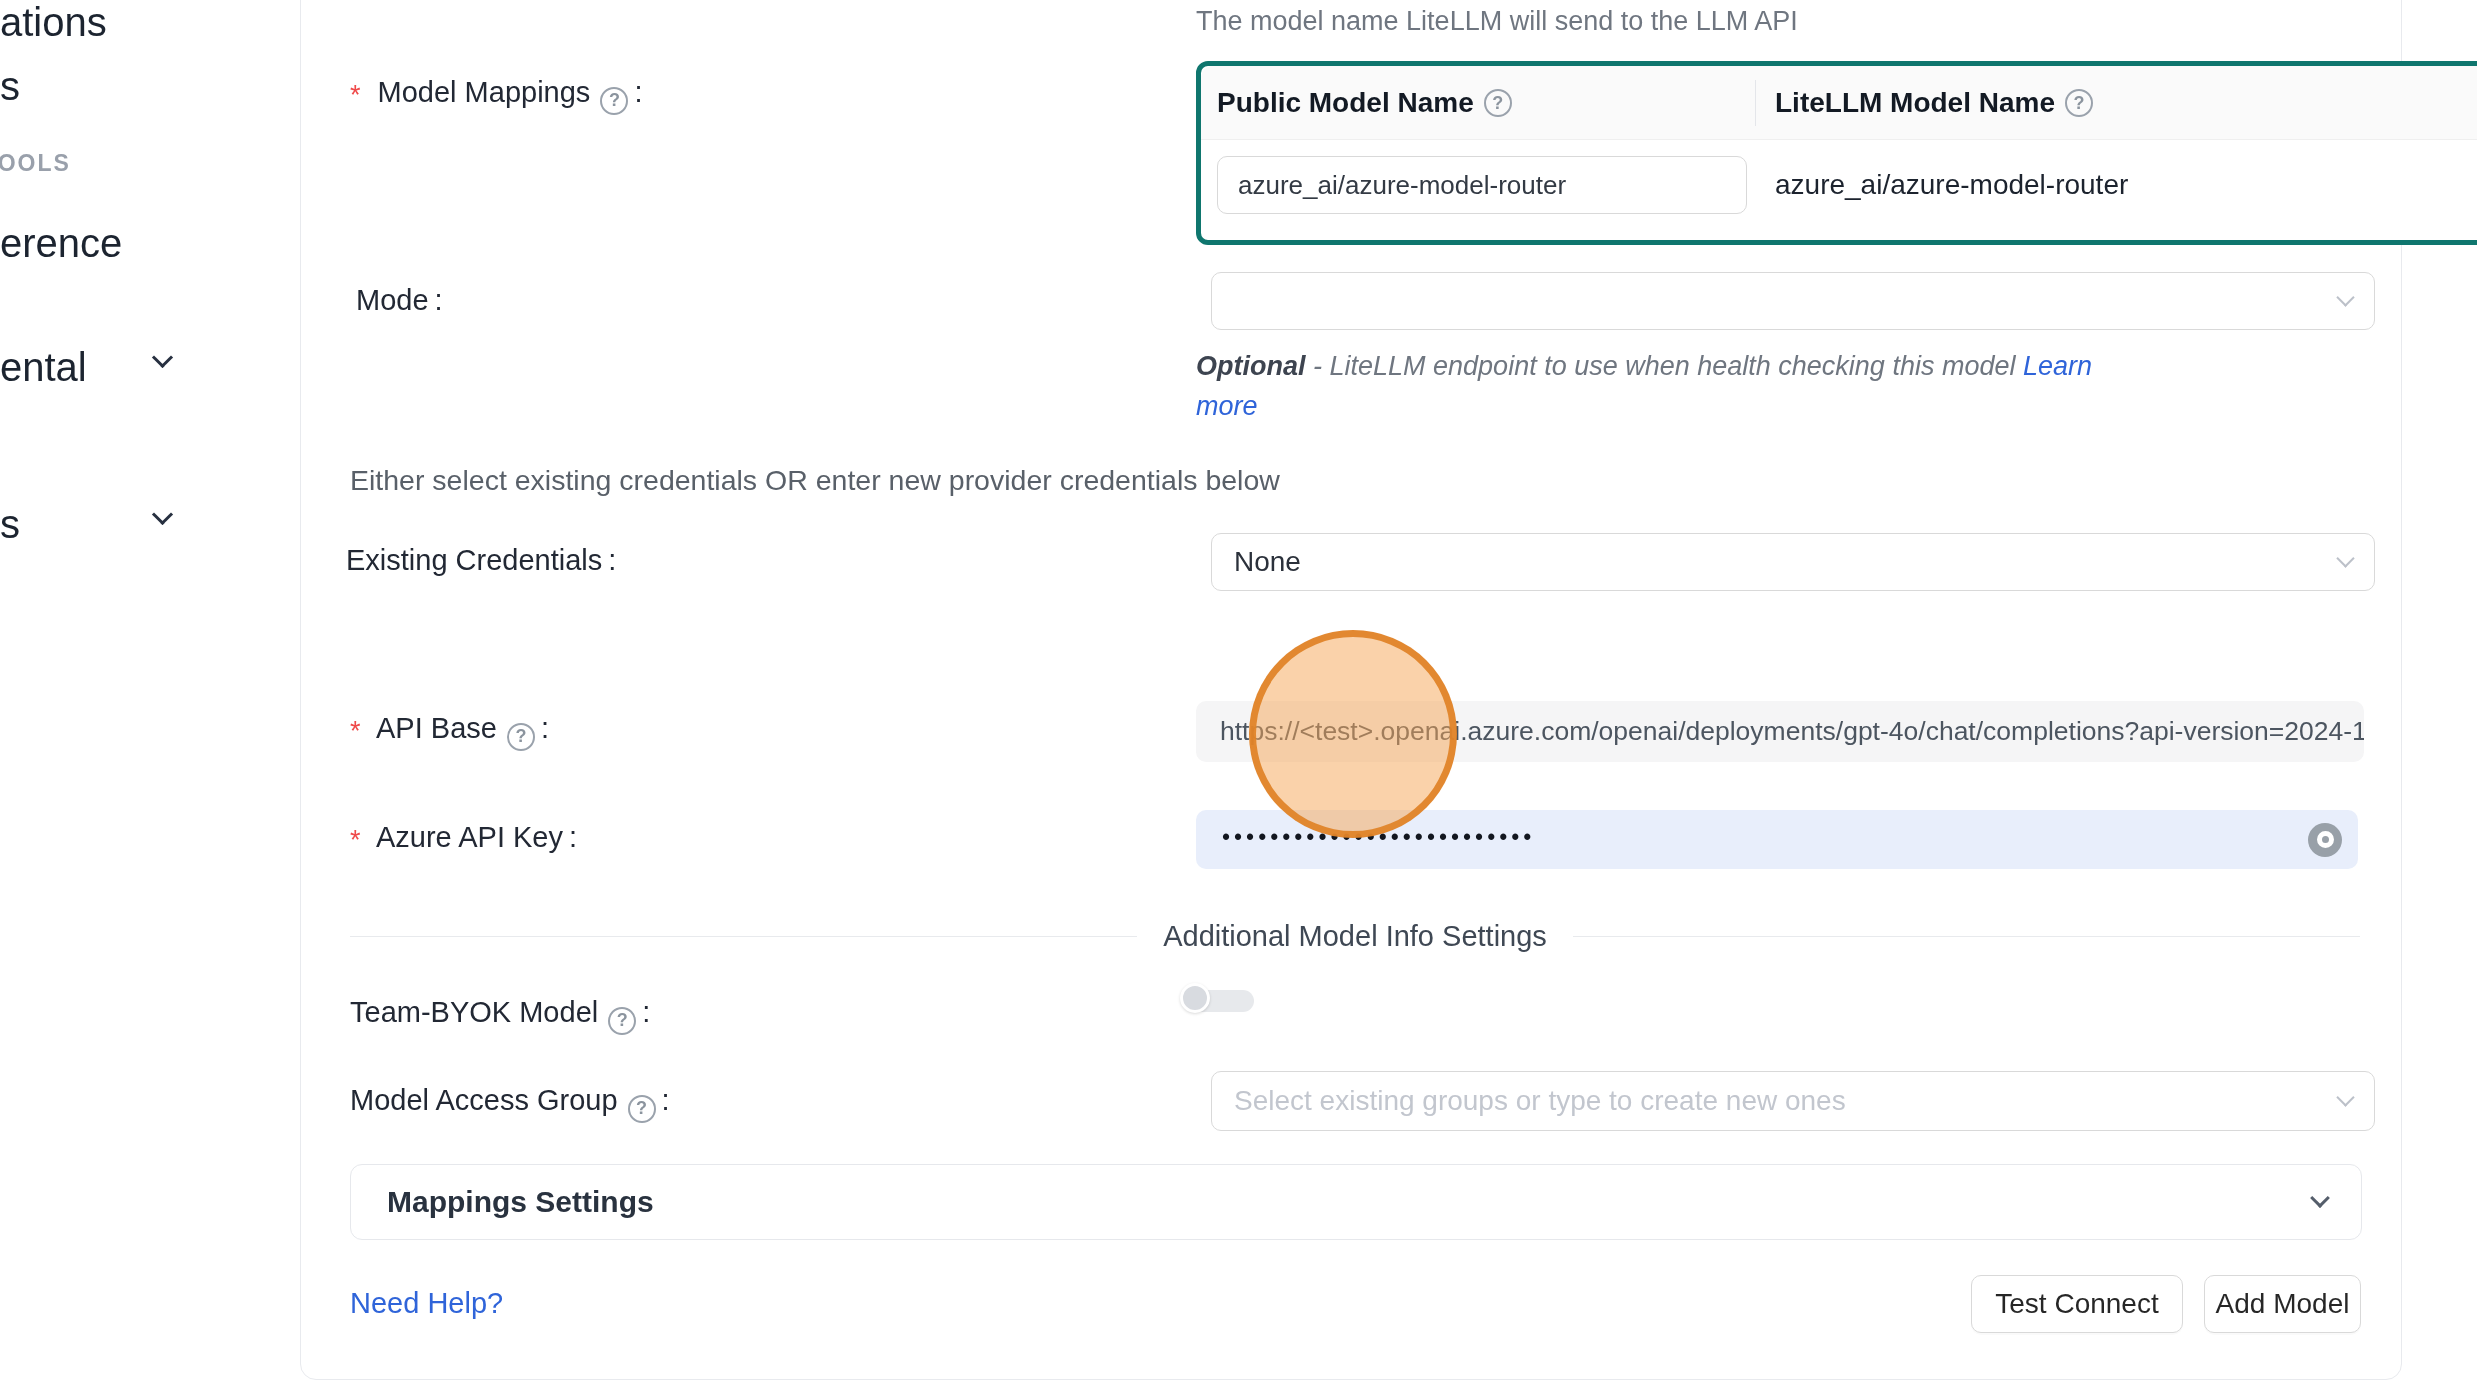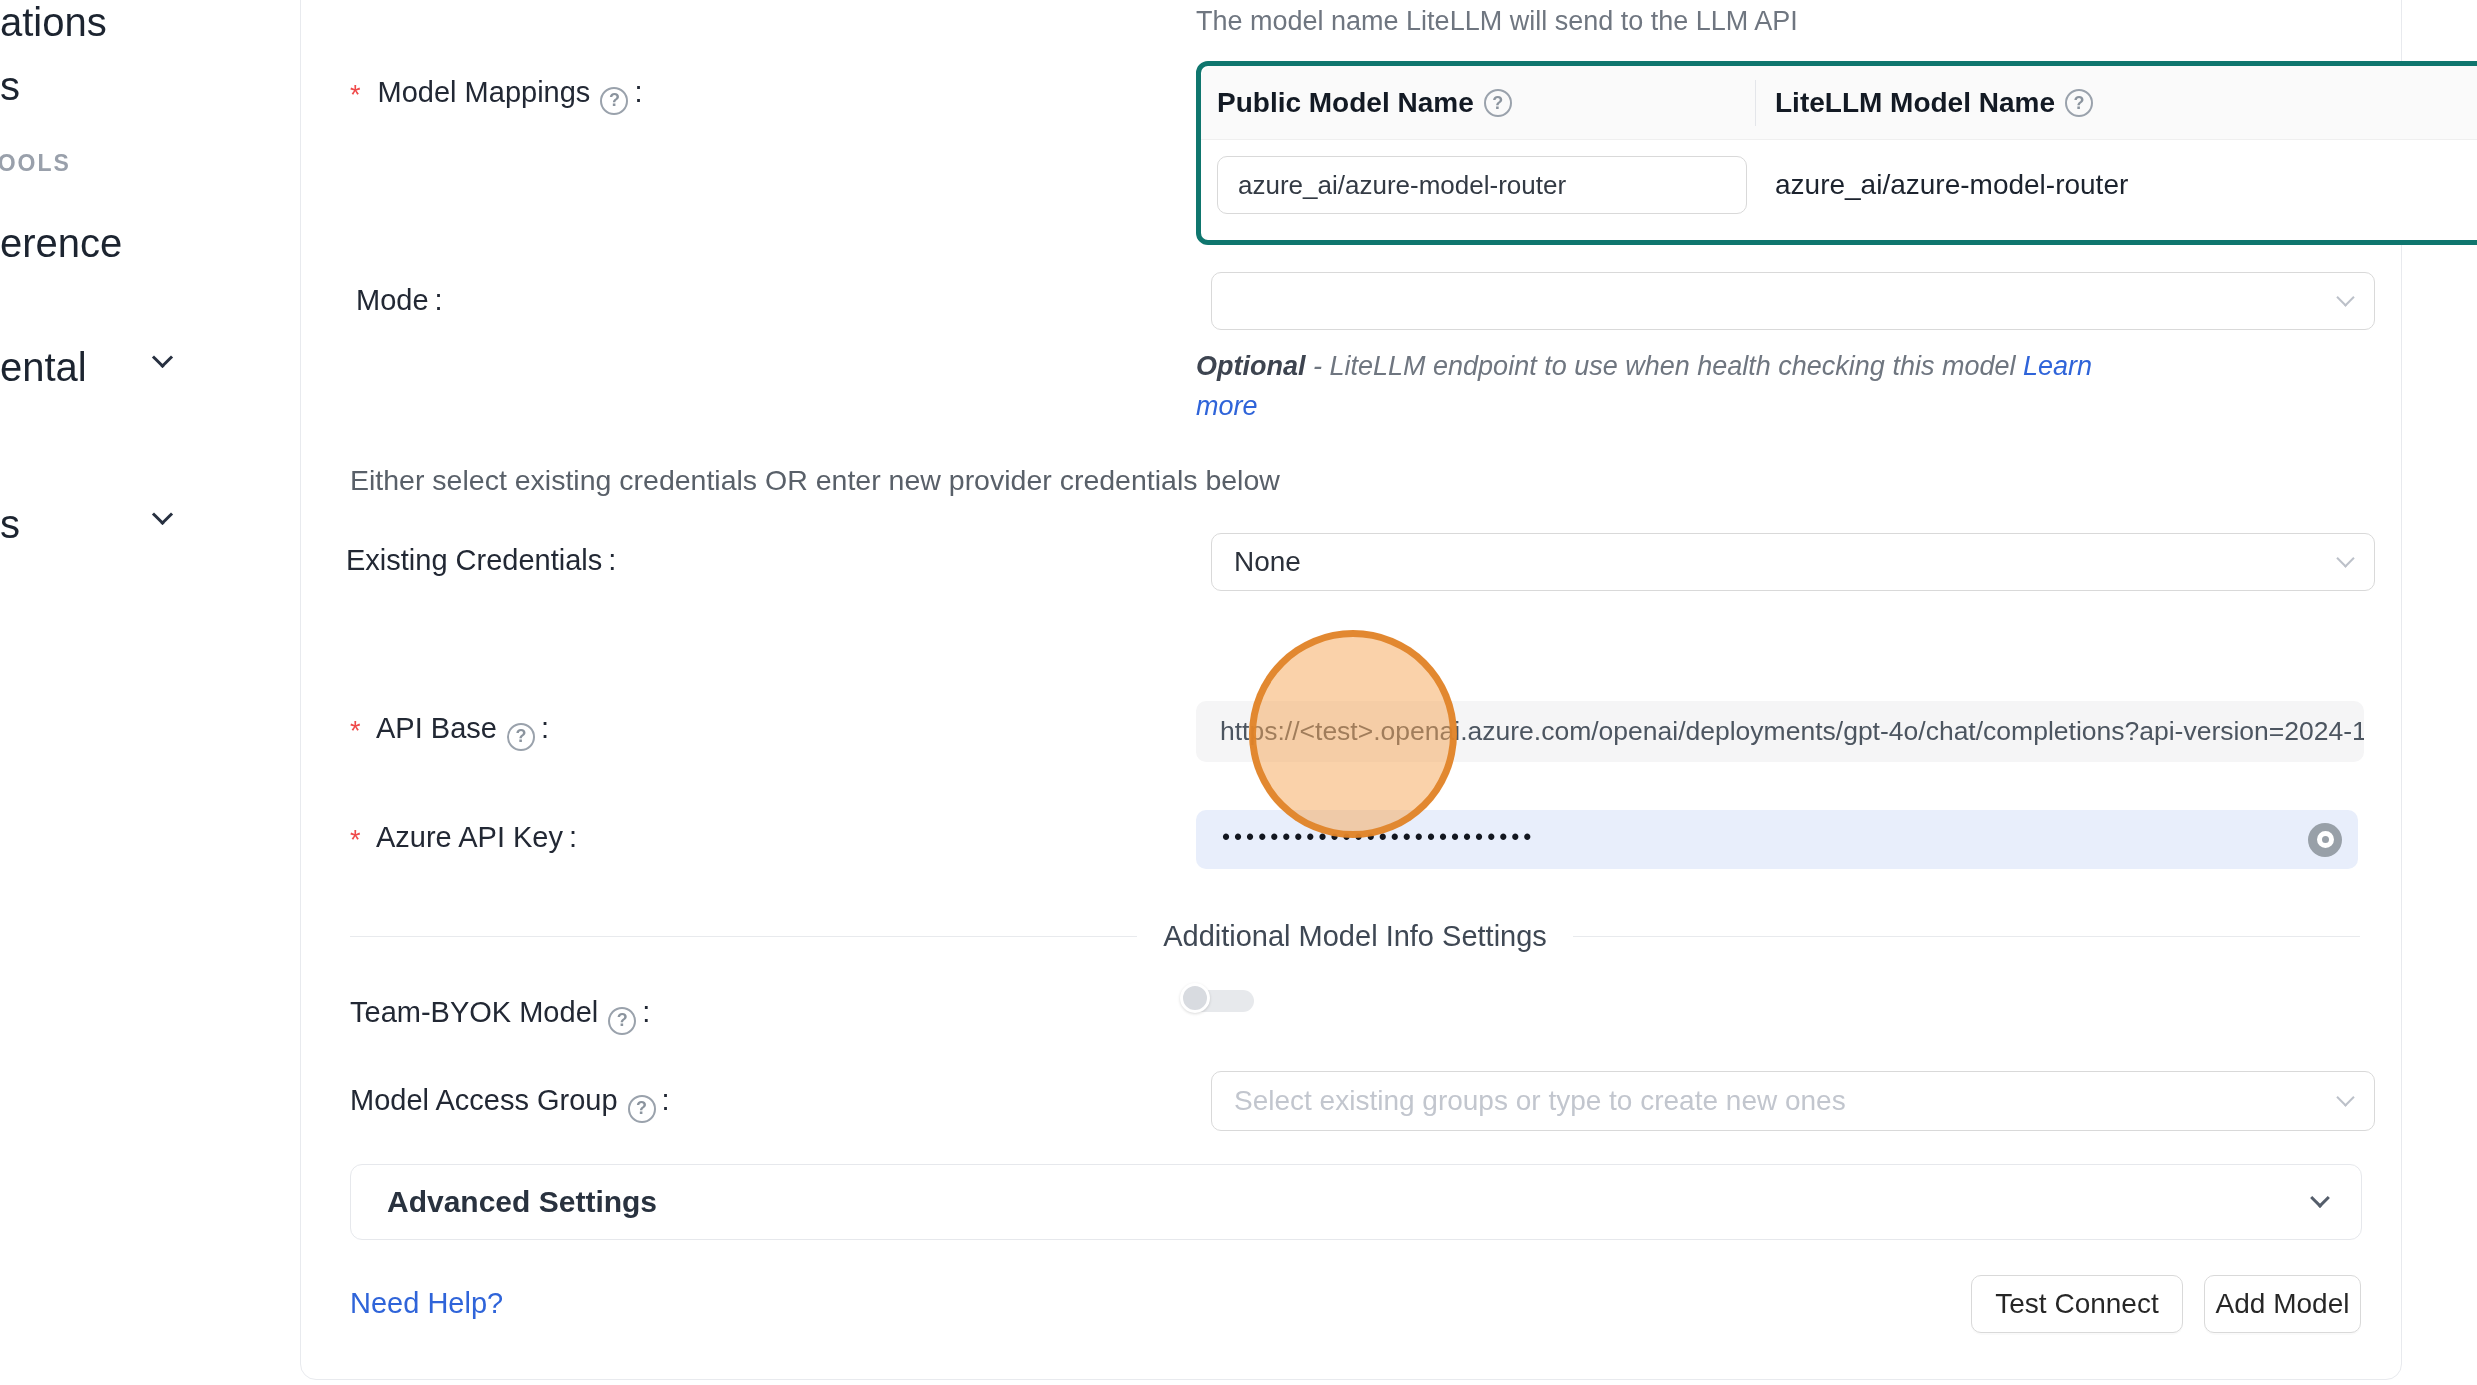--- a/index.html
+++ b/index.html
@@ -168,21 +168,21 @@
 
   <div class="row-label" style="top:1084px;">
     <span>Model Access Group</span><span class="qm">?</span><span class="colon">:</span>
   </div>
   <div class="select-box" style="top:1071px; height:60px;">
     <span class="placeholder">Select existing groups or type to create new ones</span>
     <span class="sel-chev"></span>
   </div>
 
   <div class="adv-panel">
-    <span class="adv-title">Advanced Settings</span>
+    <span class="adv-title">Mappings Settings</span>
     <span class="adv-chev"></span>
   </div>
 
   <a class="need-help link">Need Help?</a>
   <div class="btn btn-test">Test Connect</div>
   <div class="btn btn-add">Add Model</div>
 
   <div class="highlight-circle"></div>
 
 </div>

